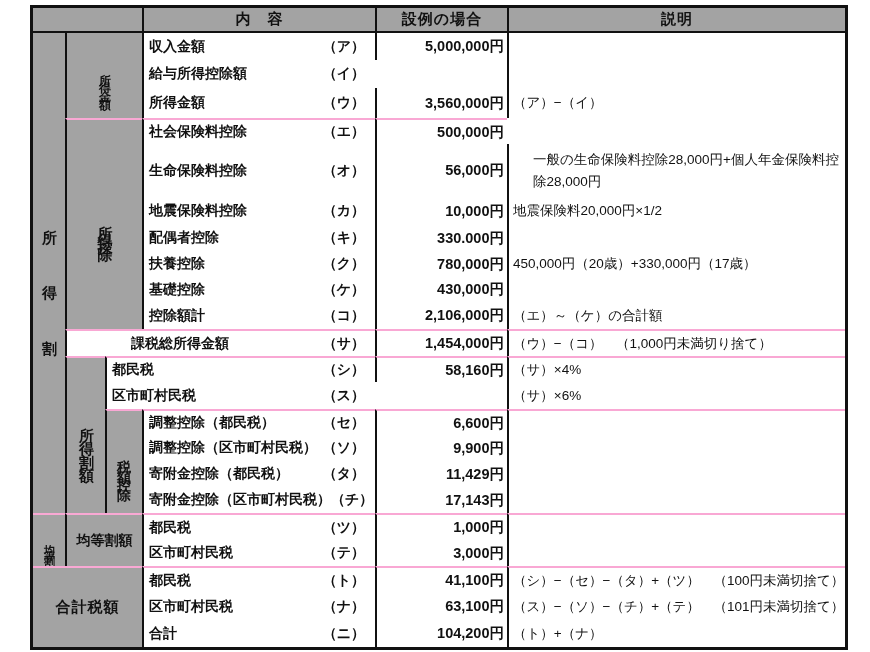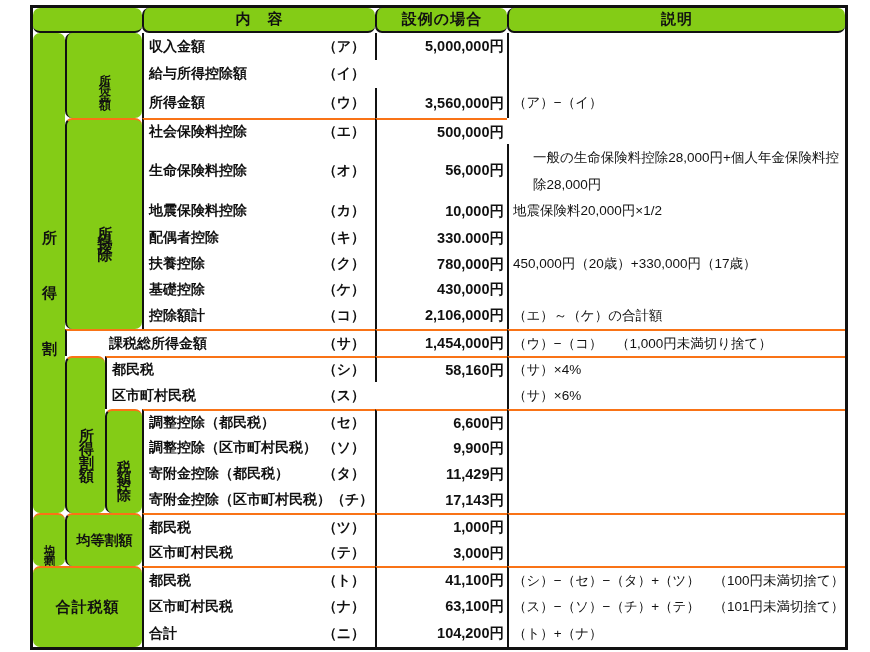--- a/index.html
+++ b/index.html
@@ -7,41 +7,41 @@
     width:870px;height:652px;position:relative;background:#ffffff;
     font-family:"Liberation Sans","DejaVu Sans",sans-serif;color:#111;
   }
   #tax-table{
     position:absolute;left:30px;top:5px;width:812px;height:639px;
     border:3px solid #111;background:#fff;display:grid;
     grid-template-columns:32px 40px 37px 233px 132px 338px;
     grid-template-rows:25px 27px 28px 30px 26px 53px 28px 26px 26px 25px 27px 27px 26px 27px 26px 26px 26px 26px 27px 26px 27px 27px 27px;
   }
   .cell{display:flex;align-items:center;box-sizing:border-box;overflow:hidden;}
-  .gray{background:#84cc16;border-radius:7px;}
+  .gray{background:#a3a3a3;}
   .bl{border-left:2px solid #111;}
-  .bt{border-top:2px solid #f97316;}
+  .bt{border-top:2px solid #f9a8d4;}
   .bb{border-bottom:2px solid #111;}
   .center{justify-content:center;}
   .hdr{font-weight:bold;font-size:15px;letter-spacing:1px;}
   .lbl{font-weight:bold;font-size:14px;padding-left:5px;white-space:nowrap;}
   .mark{font-weight:bold;font-size:14px;margin-left:auto;padding-right:10px;white-space:nowrap;}
   .val{justify-content:flex-end;font-weight:bold;font-size:14.5px;padding-right:3px;}
   .note{font-weight:normal;font-size:13.5px;padding-left:4px;white-space:nowrap;}
-  .note.wrap{white-space:normal;line-height:27px;padding-left:24px;}
+  .note.wrap{white-space:normal;line-height:22px;padding-left:24px;}
   .vtext{writing-mode:vertical-rl;text-orientation:upright;font-weight:bold;}
   .vt-a{font-size:15px;letter-spacing:55px;transform:translateY(27px);}
   .vt-b{font-size:12px;letter-spacing:8px;transform:translateY(4px);}
   .vt-c{font-size:15px;letter-spacing:7px;transform:translateY(3px);}
   .vt-d{font-size:15px;letter-spacing:13px;transform:translateY(6px);}
   .vt-e{font-size:14px;letter-spacing:10px;transform:translateY(5px);}
   .vt-f{font-size:11px;letter-spacing:6px;transform:translateY(3px);}
   .hgroup{font-weight:bold;font-size:14px;}
   .hgroup2{font-weight:bold;font-size:15px;letter-spacing:1px;}
-  .taxable-lbl{font-weight:bold;font-size:14px;padding-left:42px;white-space:nowrap;}
+  .taxable-lbl{font-weight:bold;font-size:14px;padding-left:64px;white-space:nowrap;}
 </style>
 </head>
 <body>
 
 <div id="tax-table">
 
   <div class="cell gray bb" style="grid-area:1/1/2/4"></div>
   <div class="cell gray bb bl center hdr" style="grid-area:1/4/2/5">内　容</div>
   <div class="cell gray bb bl center hdr" style="grid-area:1/5/2/6">設例の場合</div>
   <div class="cell gray bb bl center hdr" style="grid-area:1/6/2/7">説明</div>

